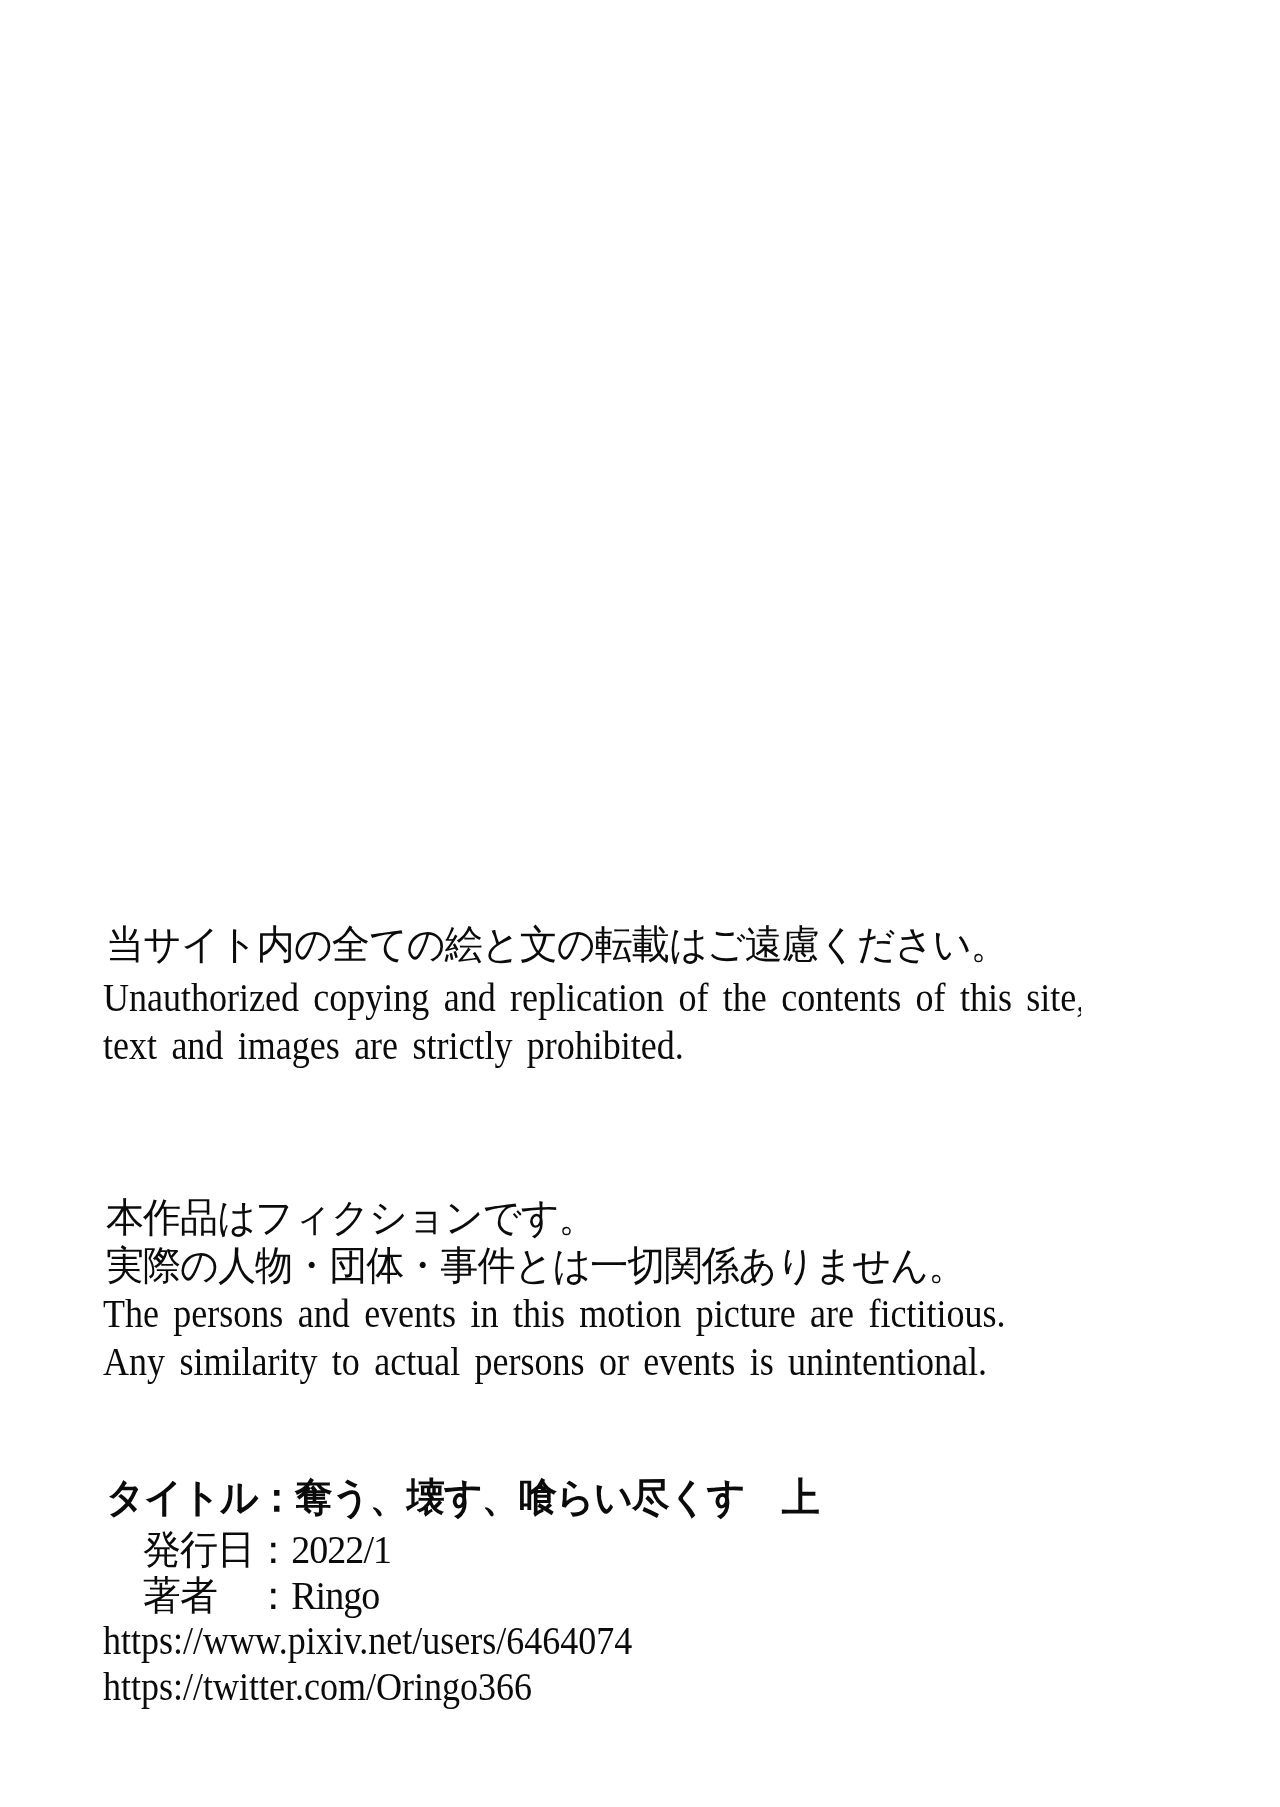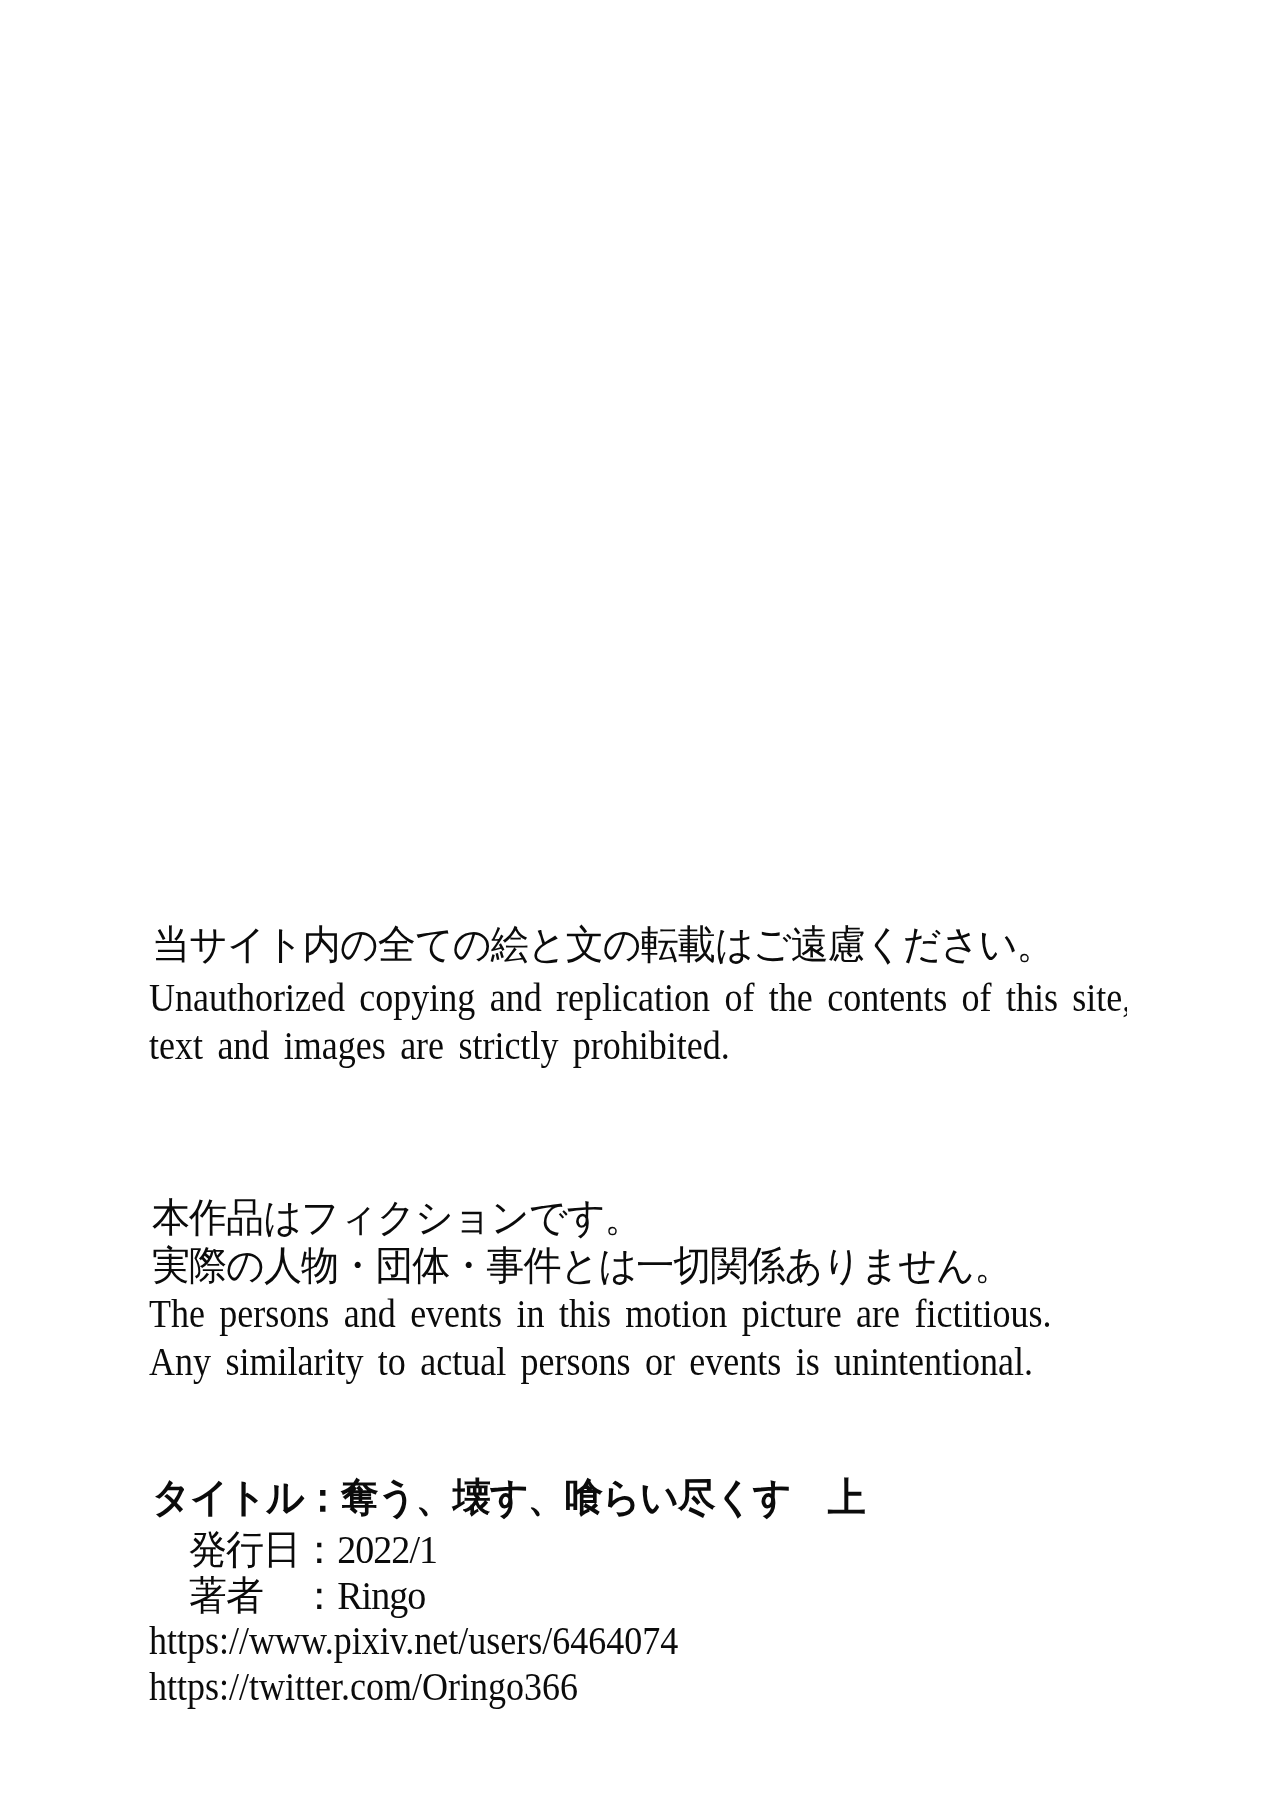--- a/index.html
+++ b/index.html
@@ -7,21 +7,20 @@
       padding: 0;
       background: #ffffff;
       font-family: "Liberation Serif", "DejaVu Serif", serif;
     }
     .page {
       position: relative;
       width: 1081px;
       height: 1807px;
       background: #ffffff;
       overflow: hidden;
-      margin-left: 46px;
     }
     .line {
       position: absolute;
       white-space: pre;
       color: #0b0b0b;
       transform-origin: left top;
       line-height: 1;
     }
     
     .jp {

